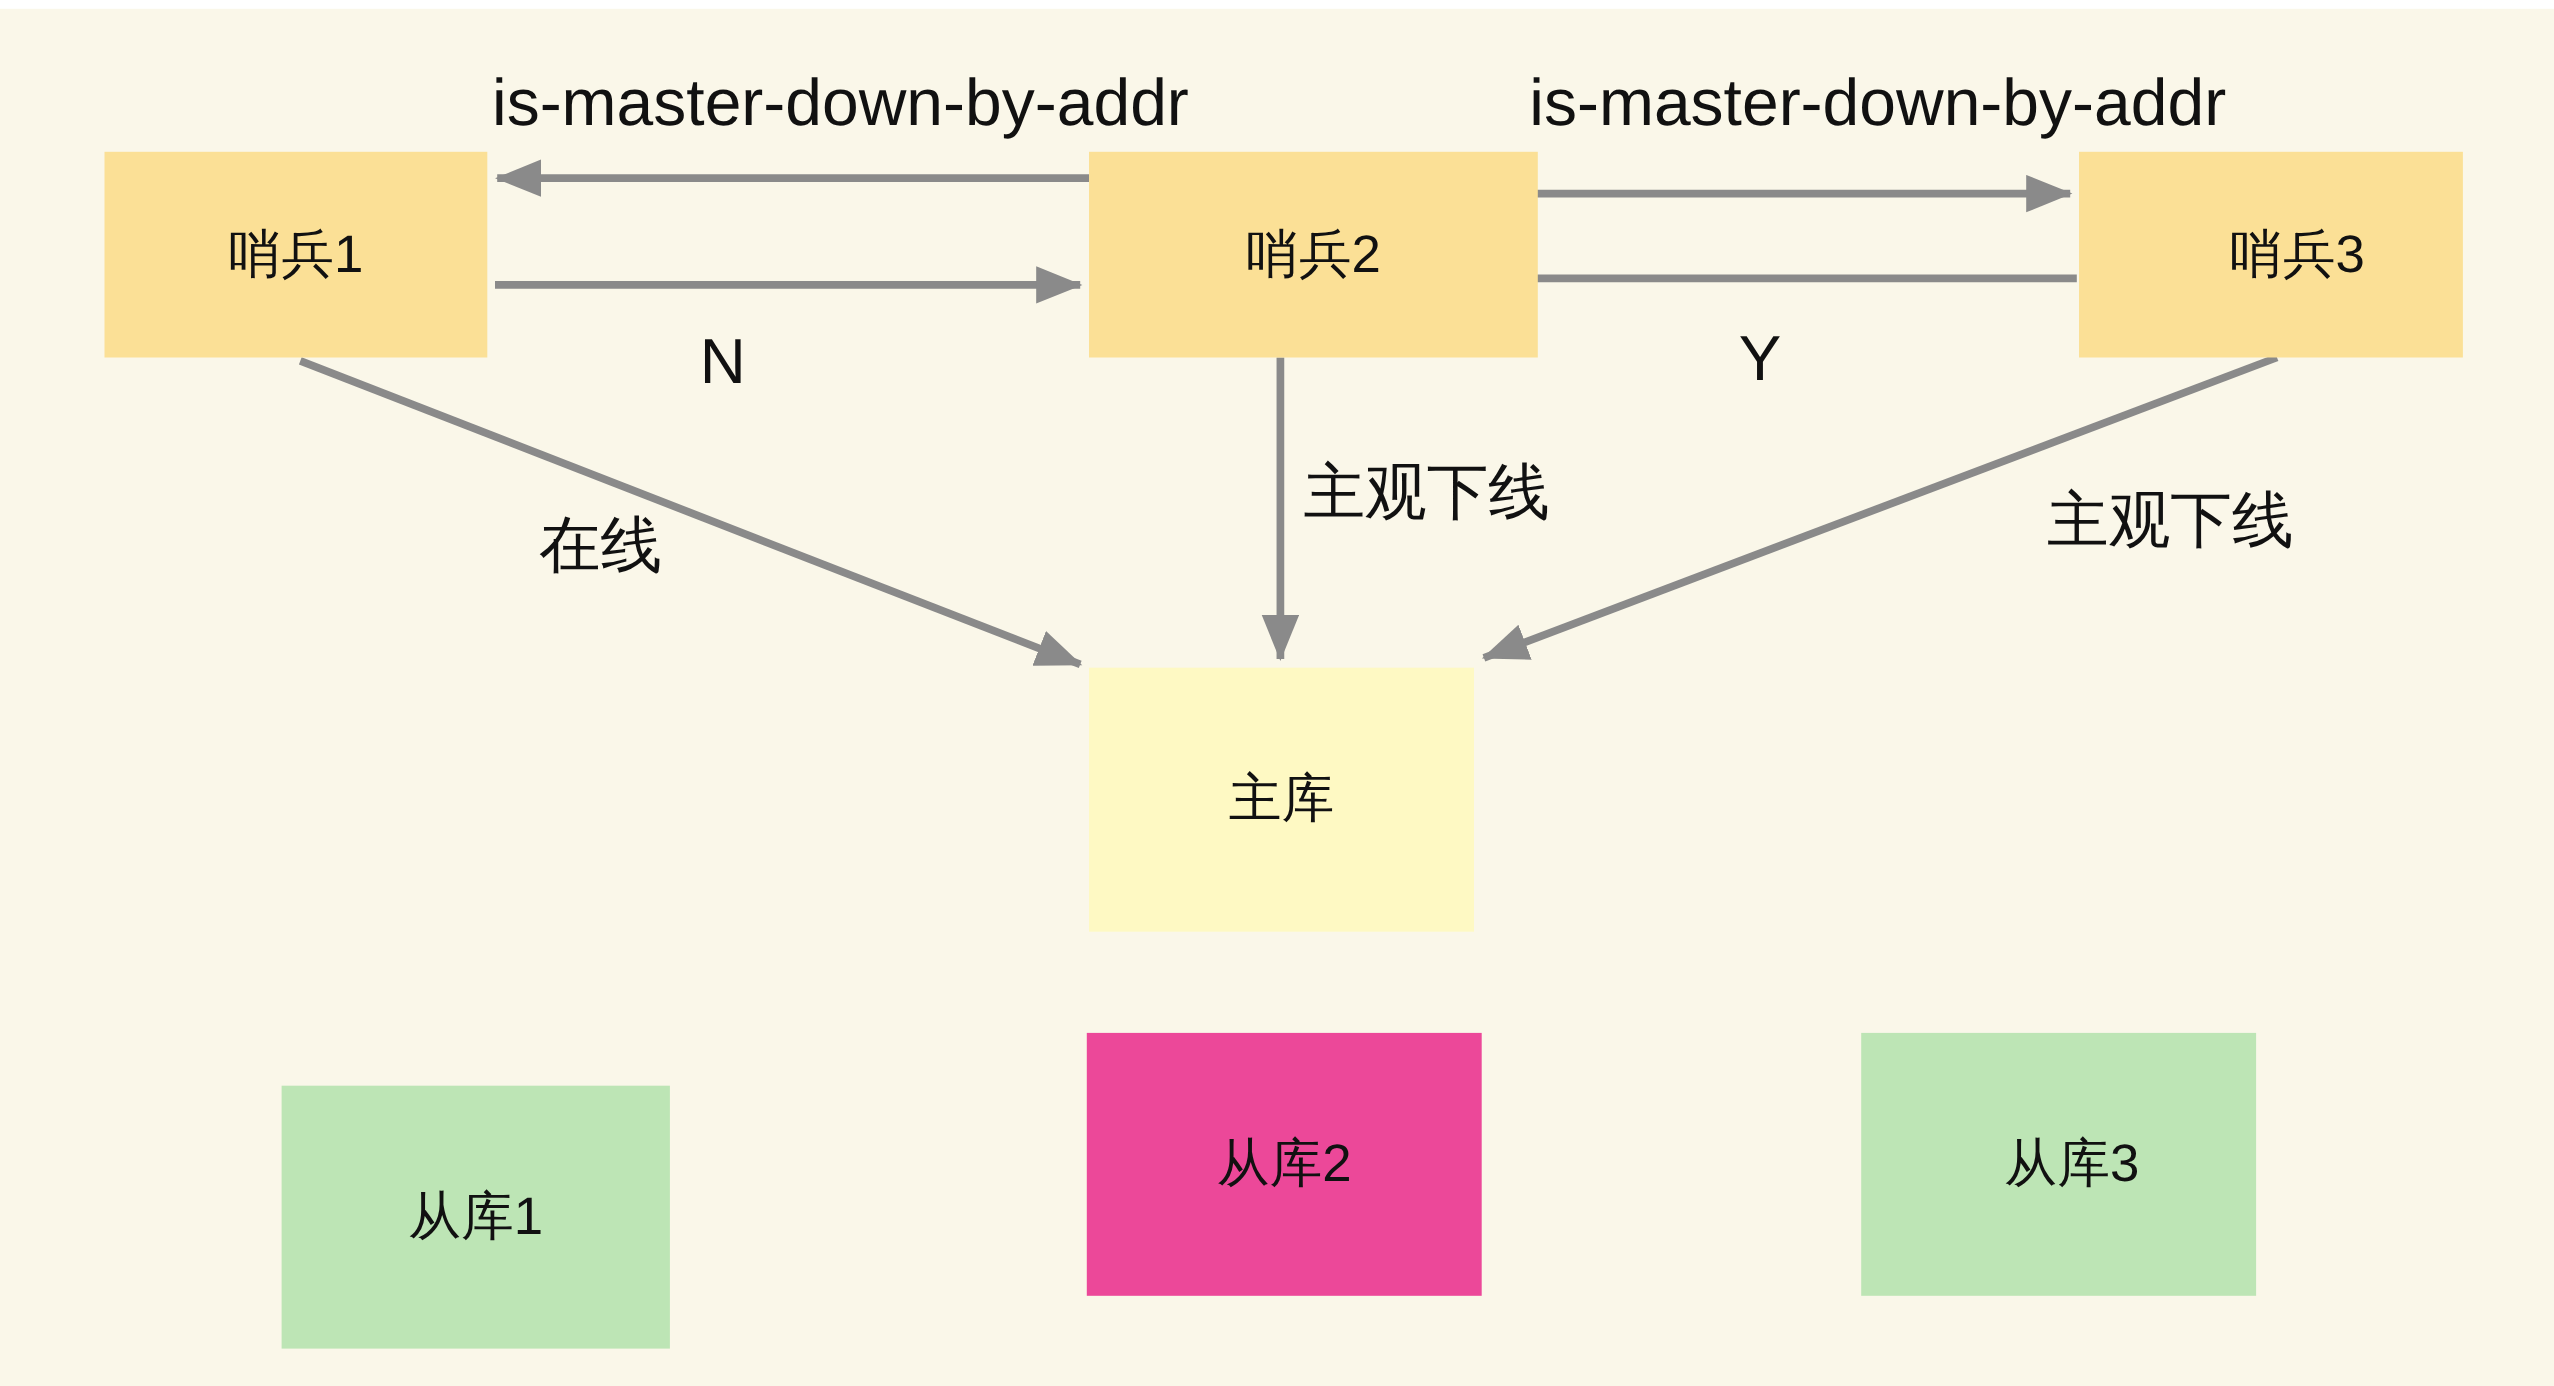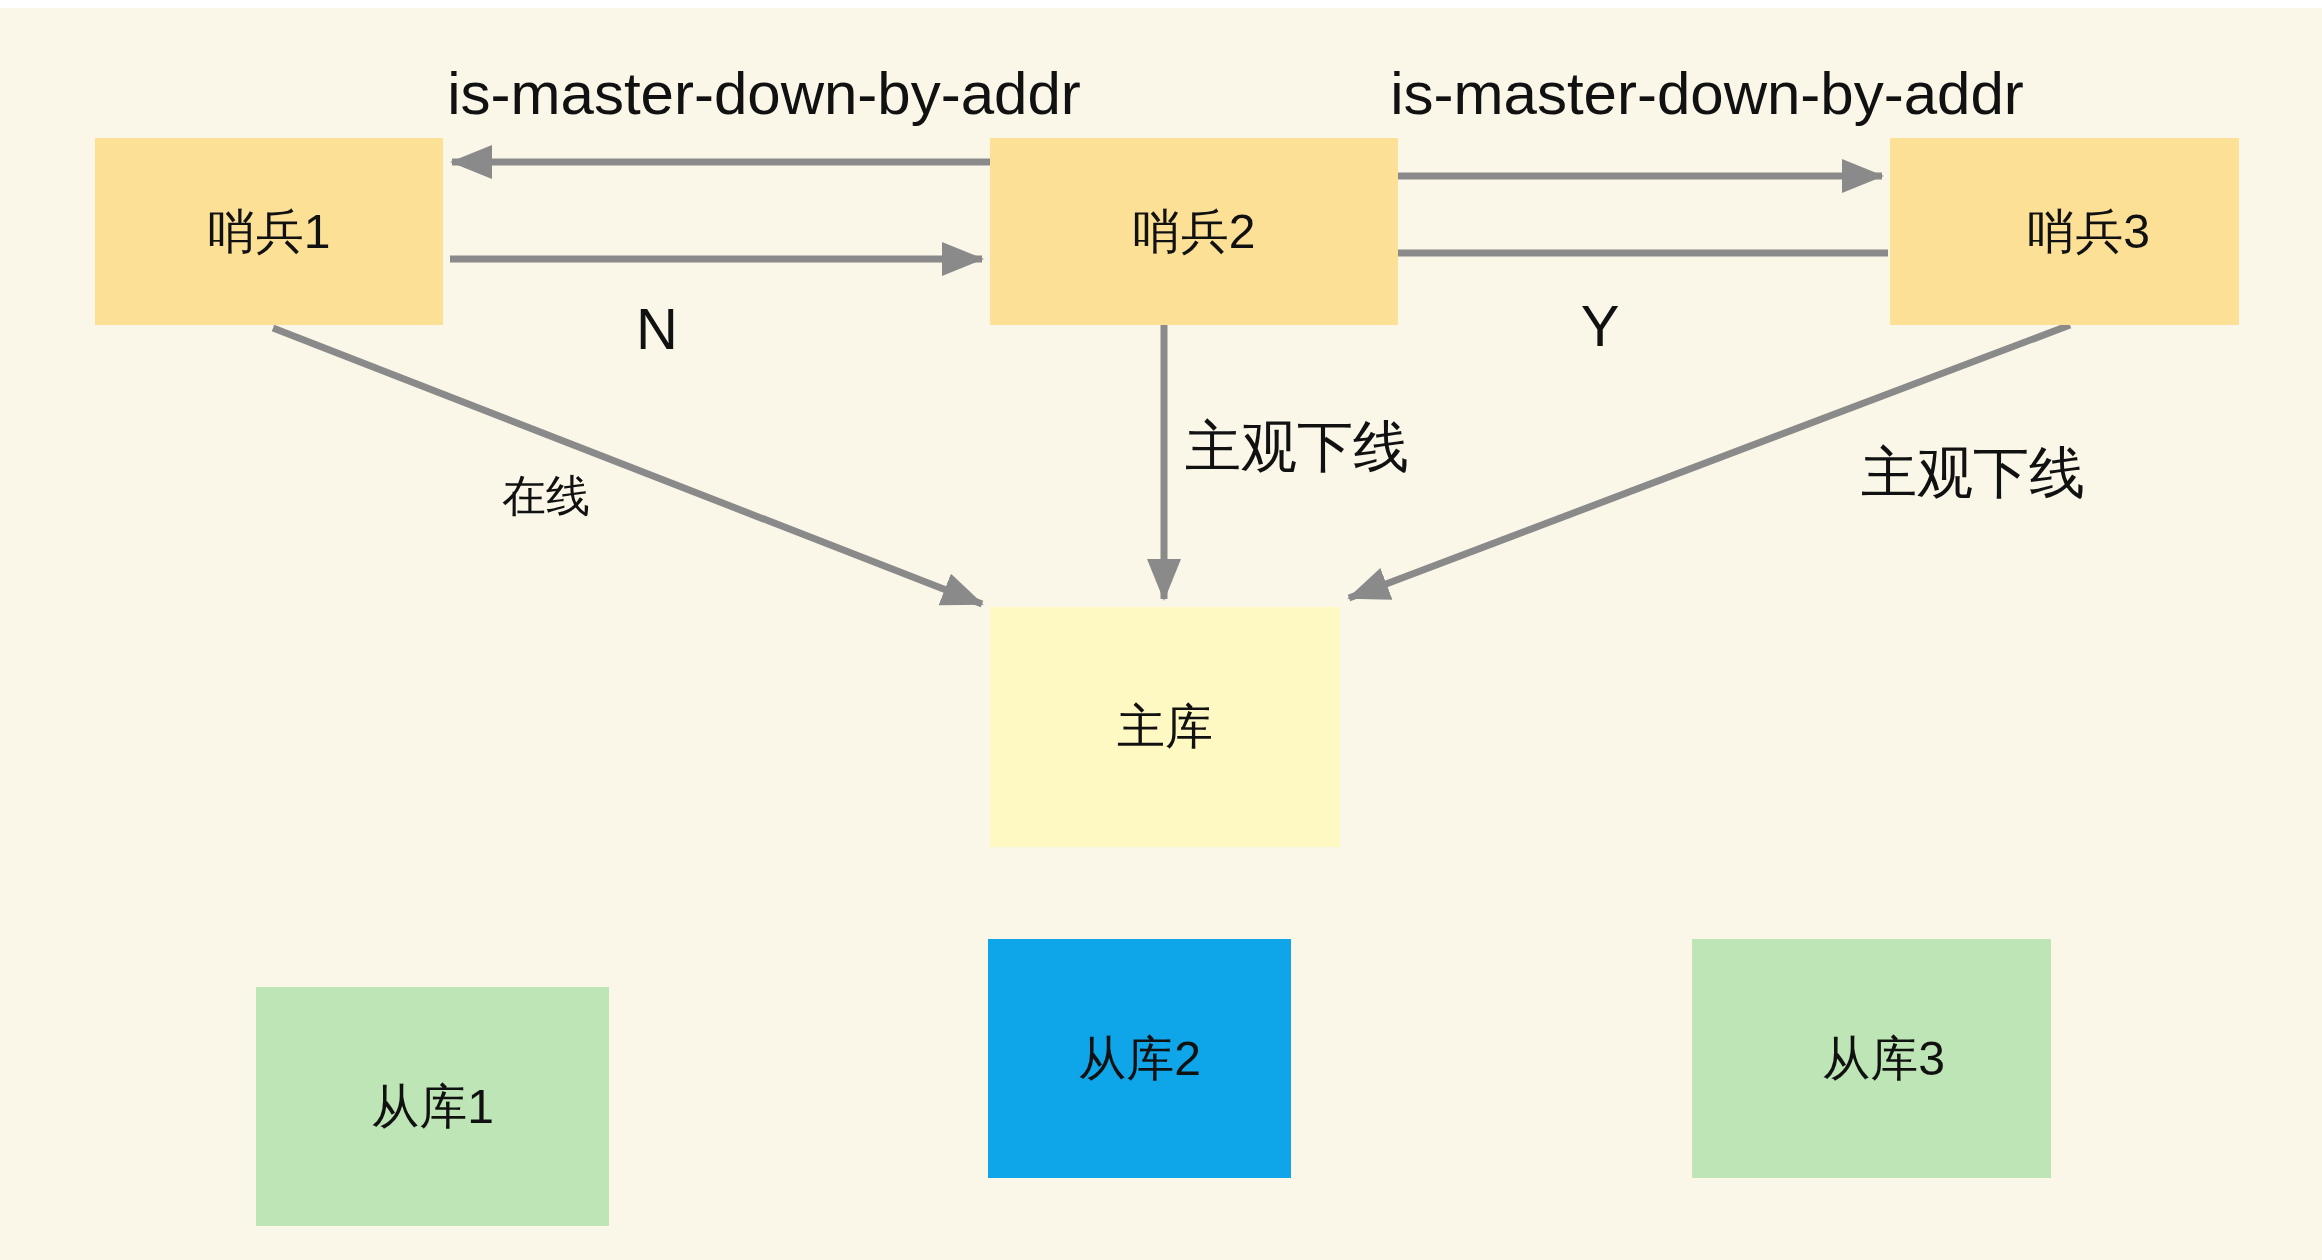--- a/index.html
+++ b/index.html
@@ -80,29 +80,29 @@
       </div>
       <div class="node" style="left: 1890px; top: 138px; width: 349px; height: 187px; background: rgb(251, 224, 150); padding-left: 48px;">
         <span class="node-label" style="color: rgb(17, 17, 17);">哨兵3</span>
       </div>
       <div class="node" style="left: 990px; top: 607px; width: 350px; height: 240px; background: #fef9c3;">
         <span class="node-label" style="color: rgb(17, 17, 17);">主库</span>
       </div>
       <div class="node" style="left: 256px; top: 939px; width: 353px; height: 239px; background: rgb(189, 229, 181); margin-top: 48px;">
         <span class="node-label" style="color: rgb(17, 17, 17);">从库1</span>
       </div>
-      <div class="node" style="left: 988px; top: 939px; width: 303px; height: 239px; background: #0ea5e9;">
+      <div class="node" style="left: 988px; top: 939px; width: 359px; height: 239px; background: #ec4899;">
         <span class="node-label" style="color: rgb(17, 17, 17);">从库2</span>
       </div>
       <div class="node" style="left: 1692px; top: 939px; width: 359px; height: 239px; background: rgb(189, 229, 181); padding-left: 24px;">
         <span class="node-label" style="color: rgb(17, 17, 17);">从库3</span>
       </div>
     </div>
   <div id="labels-layer">
       <div class="edge-label" style="left: 764px; top: 94px; font-size: 60px; color: rgb(17, 17, 17);">is-master-down-by-addr</div>
       <div class="edge-label" style="left: 1707px; top: 94px; font-size: 60px; color: rgb(17, 17, 17);">is-master-down-by-addr</div>
       <div class="edge-label" style="left: 657px; top: 329px; font-size: 58px; color: rgb(17, 17, 17);">N</div>
       <div class="edge-label" style="left: 1600px; top: 326px; font-size: 58px; color: rgb(17, 17, 17);">Y</div>
-      <div class="edge-label" style="left: 546px; top: 496px; font-size: 44px; color: rgb(17, 17, 17);">在线</div>
+      <div class="edge-label" style="left: 546px; top: 496px; font-size: 56px; color: rgb(17, 17, 17);">在线</div>
       <div class="edge-label" style="left: 1297px; top: 447px; font-size: 56px; color: rgb(17, 17, 17);">主观下线</div>
       <div class="edge-label" style="left: 1973px; top: 473px; font-size: 56px; color: rgb(17, 17, 17);">主观下线</div>
     </div>
 </div>
 
 </body></html>

